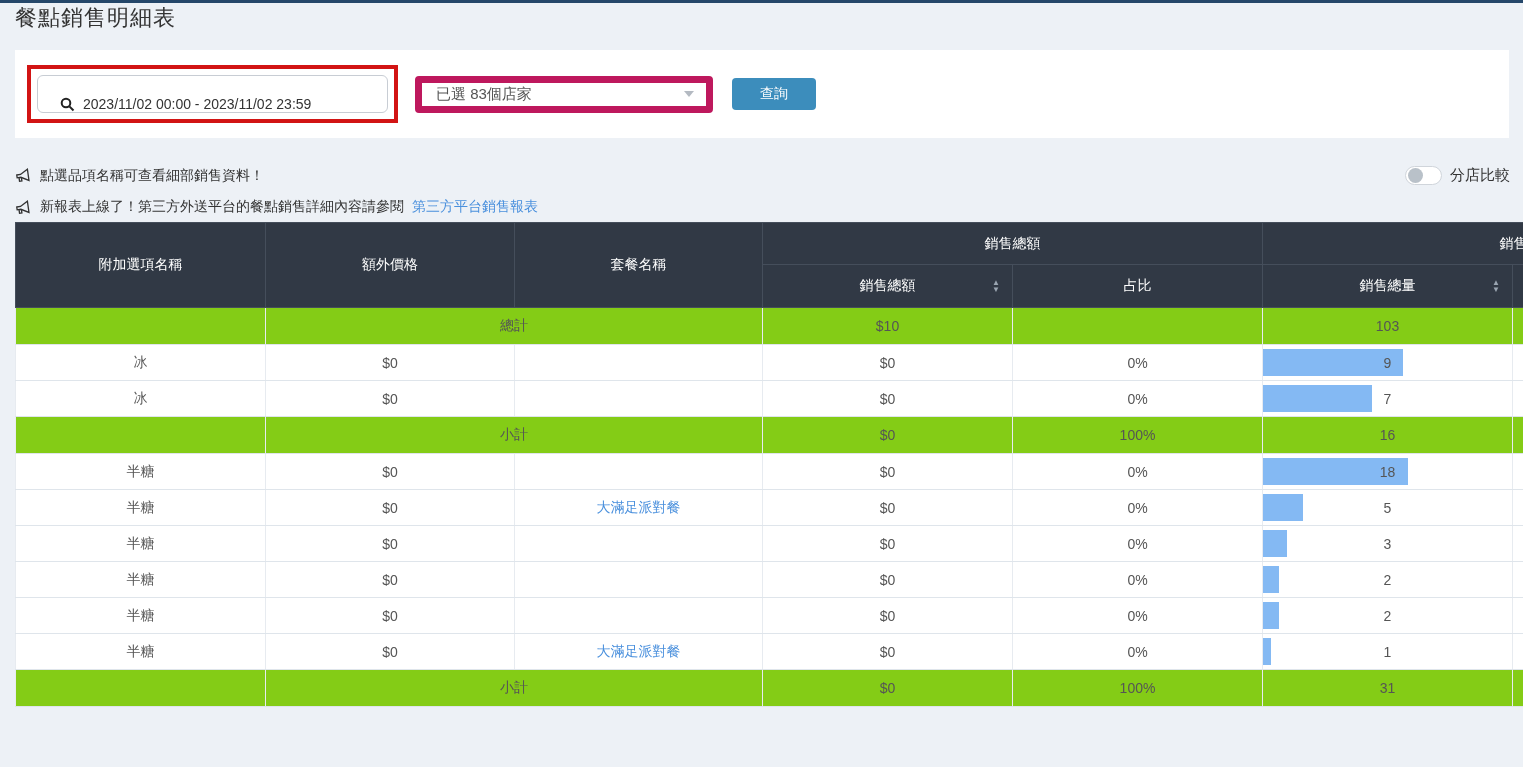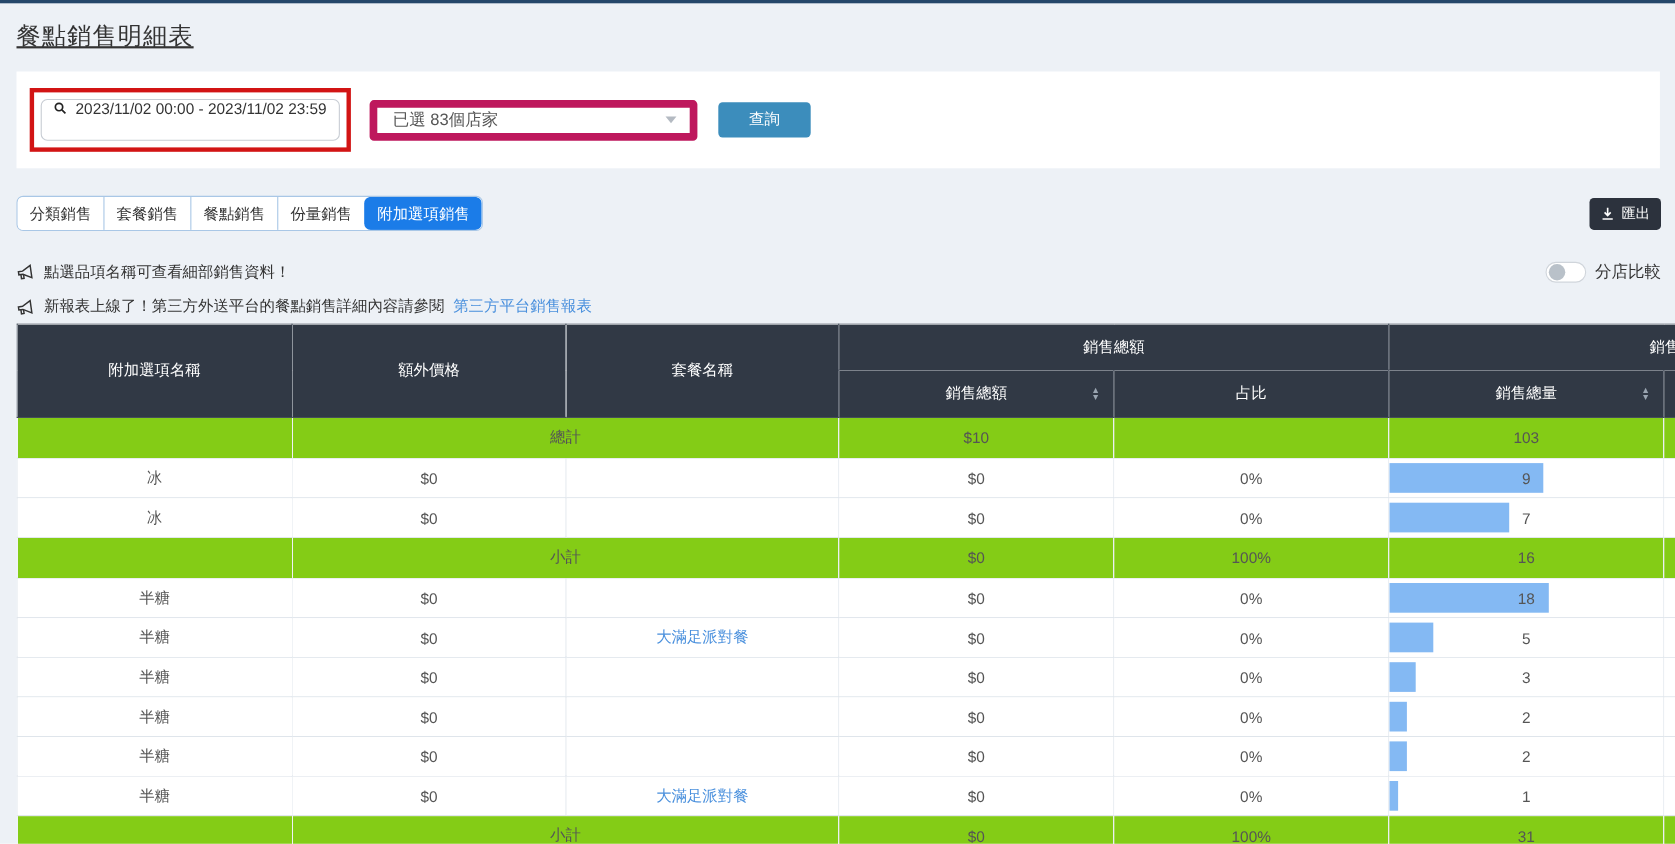--- a/index.html
+++ b/index.html
@@ -1,25 +1,25 @@
 <!DOCTYPE html>
 <html><head>
 <meta charset="utf-8">
 <style>
   * { box-sizing: border-box; margin: 0; padding: 0; }
   html,body { width:1523px; height:767px; overflow:hidden; }
   body { font-family:"Liberation Sans","DejaVu Sans",sans-serif; background:#edf1f6; color:#333; }
   .topbar { height:3px; background:#25476a; }
   .content { padding:0 0 0 15px; }
-  h1.title { font-size:22px; font-weight:500; color:#333; margin-top:15px; letter-spacing:1px;text-decoration:underline; }
+  h1.title { font-size:22px; font-weight:500; color:#333; letter-spacing:1px; }
 
   
   .filter-panel { margin-top:17px; width:1494px; height:88px; background:#fff; display:flex; align-items:center; padding-left:12px; }
   .red-annotation { border:4px solid #d21414; padding:6px; }
-  .search-box { width:272px; height:38px; background:#fff; border:1px solid #c8cdd4; border-radius:6px; display:flex; align-items:flex-start; padding:0 11px; gap:8px; cursor:text; }
+  .search-box { width:351px; height:38px; background:#fff; border:1px solid #c8cdd4; border-radius:6px; display:flex; align-items:flex-end; padding:0 22px; gap:8px; cursor:text; }
   .search-box span { font-size:14px; color:#333; white-space:nowrap; }
   .select { width:298px; height:37px; background:#fff; border:7px solid #be185d; border-radius:4px; display:flex; align-items:center; justify-content:space-between; padding:0 12px 0 14px; margin-left:7px; cursor:pointer; }
   .select:nth-of-type(2) { margin-left:17px; }
   .select .label { font-size:15px; color:#555; }
   .caret { width:0; height:0; border-left:5px solid transparent; border-right:5px solid transparent; border-top:6px solid #b4bac2; }
   .sel2 { margin-left:17px !important; }
   .query-btn { margin-left:19px; height:32px; padding:0 28px; background:#3c8dbc; color:#fff; font-size:14px; border:none; border-radius:4px; cursor:pointer; }
 
   
   .tab-row { margin-top:25px; width:1495px; display:flex; justify-content:space-between; align-items:center; }
@@ -73,35 +73,20 @@
         <span>2023/11/02 00:00 - 2023/11/02 23:59</span>
       </div>
     </div>
     <div class="select">
       <span class="label">已選 83個店家</span>
       <span class="caret"></span>
     </div>
     <button class="query-btn">查詢</button>
   </div>
 
-  <div class="tab-row">
-    <div class="tabs" id="tabs">
-        <div class="tab">分類銷售</div>
-        <div class="tab">套餐銷售</div>
-        <div class="tab">餐點銷售</div>
-        <div class="tab">份量銷售</div>
-        <div class="tab active">附加選項銷售</div>
-      </div>
-    <button class="export-btn">
-      <svg width="13" height="13" viewBox="0 0 14 14">
-        <path d="M7 1 v7 M4 5.5 L7 8.5 L10 5.5 M2 12 h10" fill="none" stroke="#fff" stroke-width="1.6"></path>
-      </svg>
-      <span>匯出</span>
-    </button>
-  </div>
 
   <div class="notice-row">
     <div class="notice">
       <svg width="17" height="17" viewBox="0 0 18 18" style="transform:rotate(-8deg)">
         <path d="M2 7.5 h4 l8 -4.5 v12 l-8 -4.5 h-4 z" fill="none" stroke="#333" stroke-width="1.4"></path>
         <path d="M4 10.5 v4 h2.5 v-3.5" fill="none" stroke="#333" stroke-width="1.4"></path>
       </svg>
       <span>點選品項名稱可查看細部銷售資料！</span>
     </div>
     <div class="toggle-wrap">

